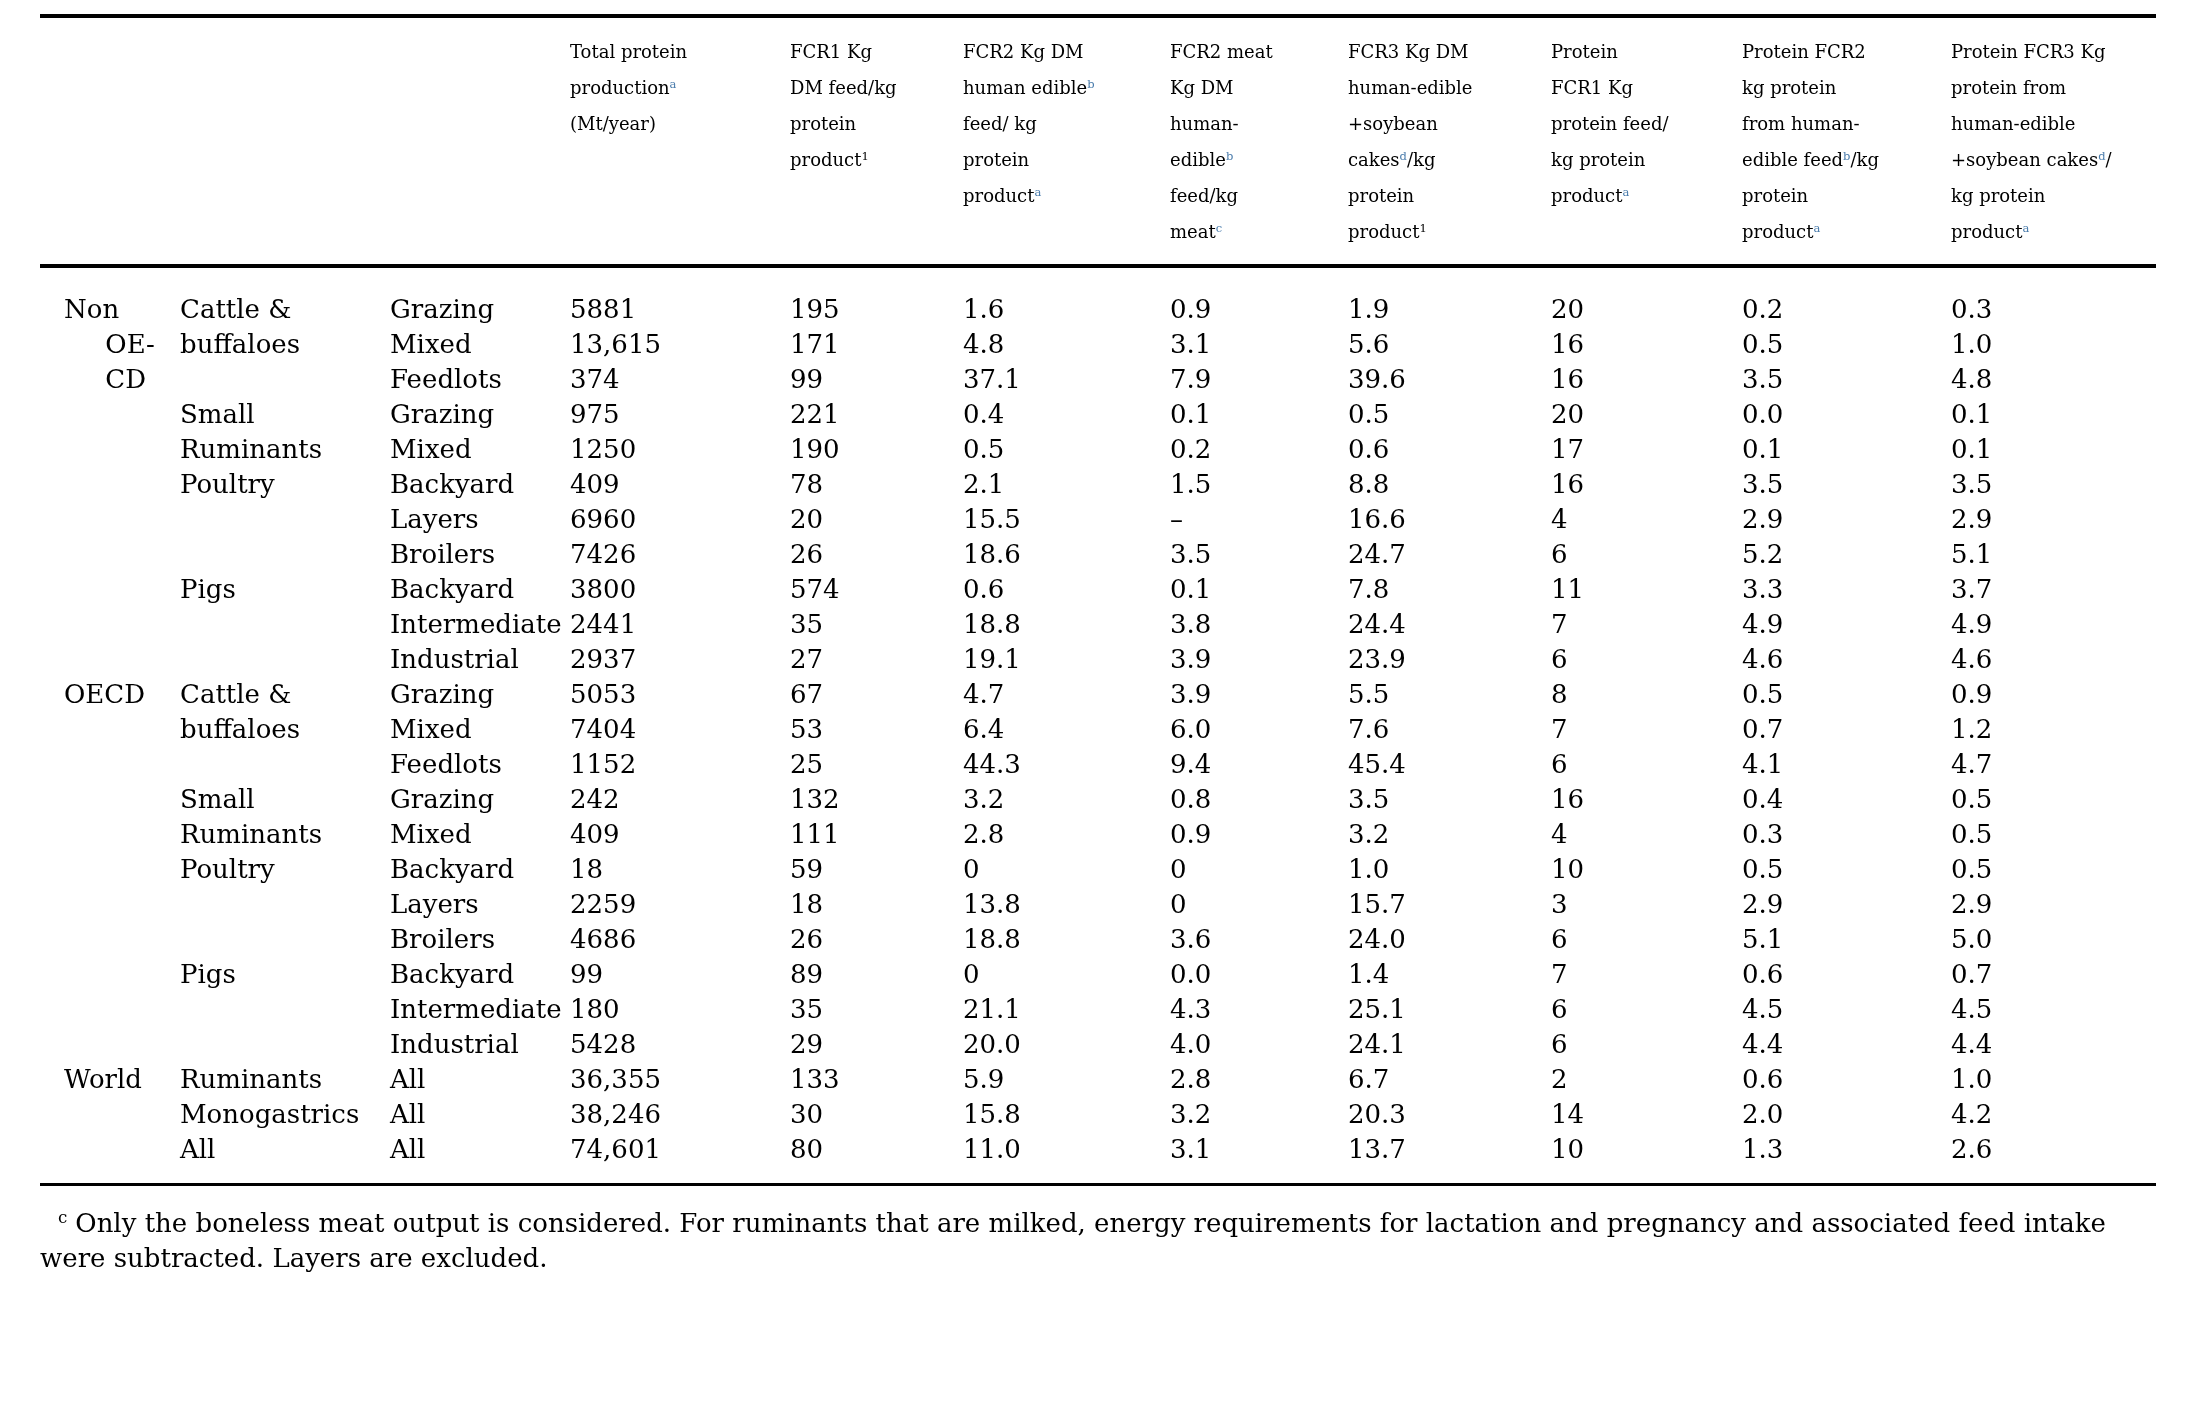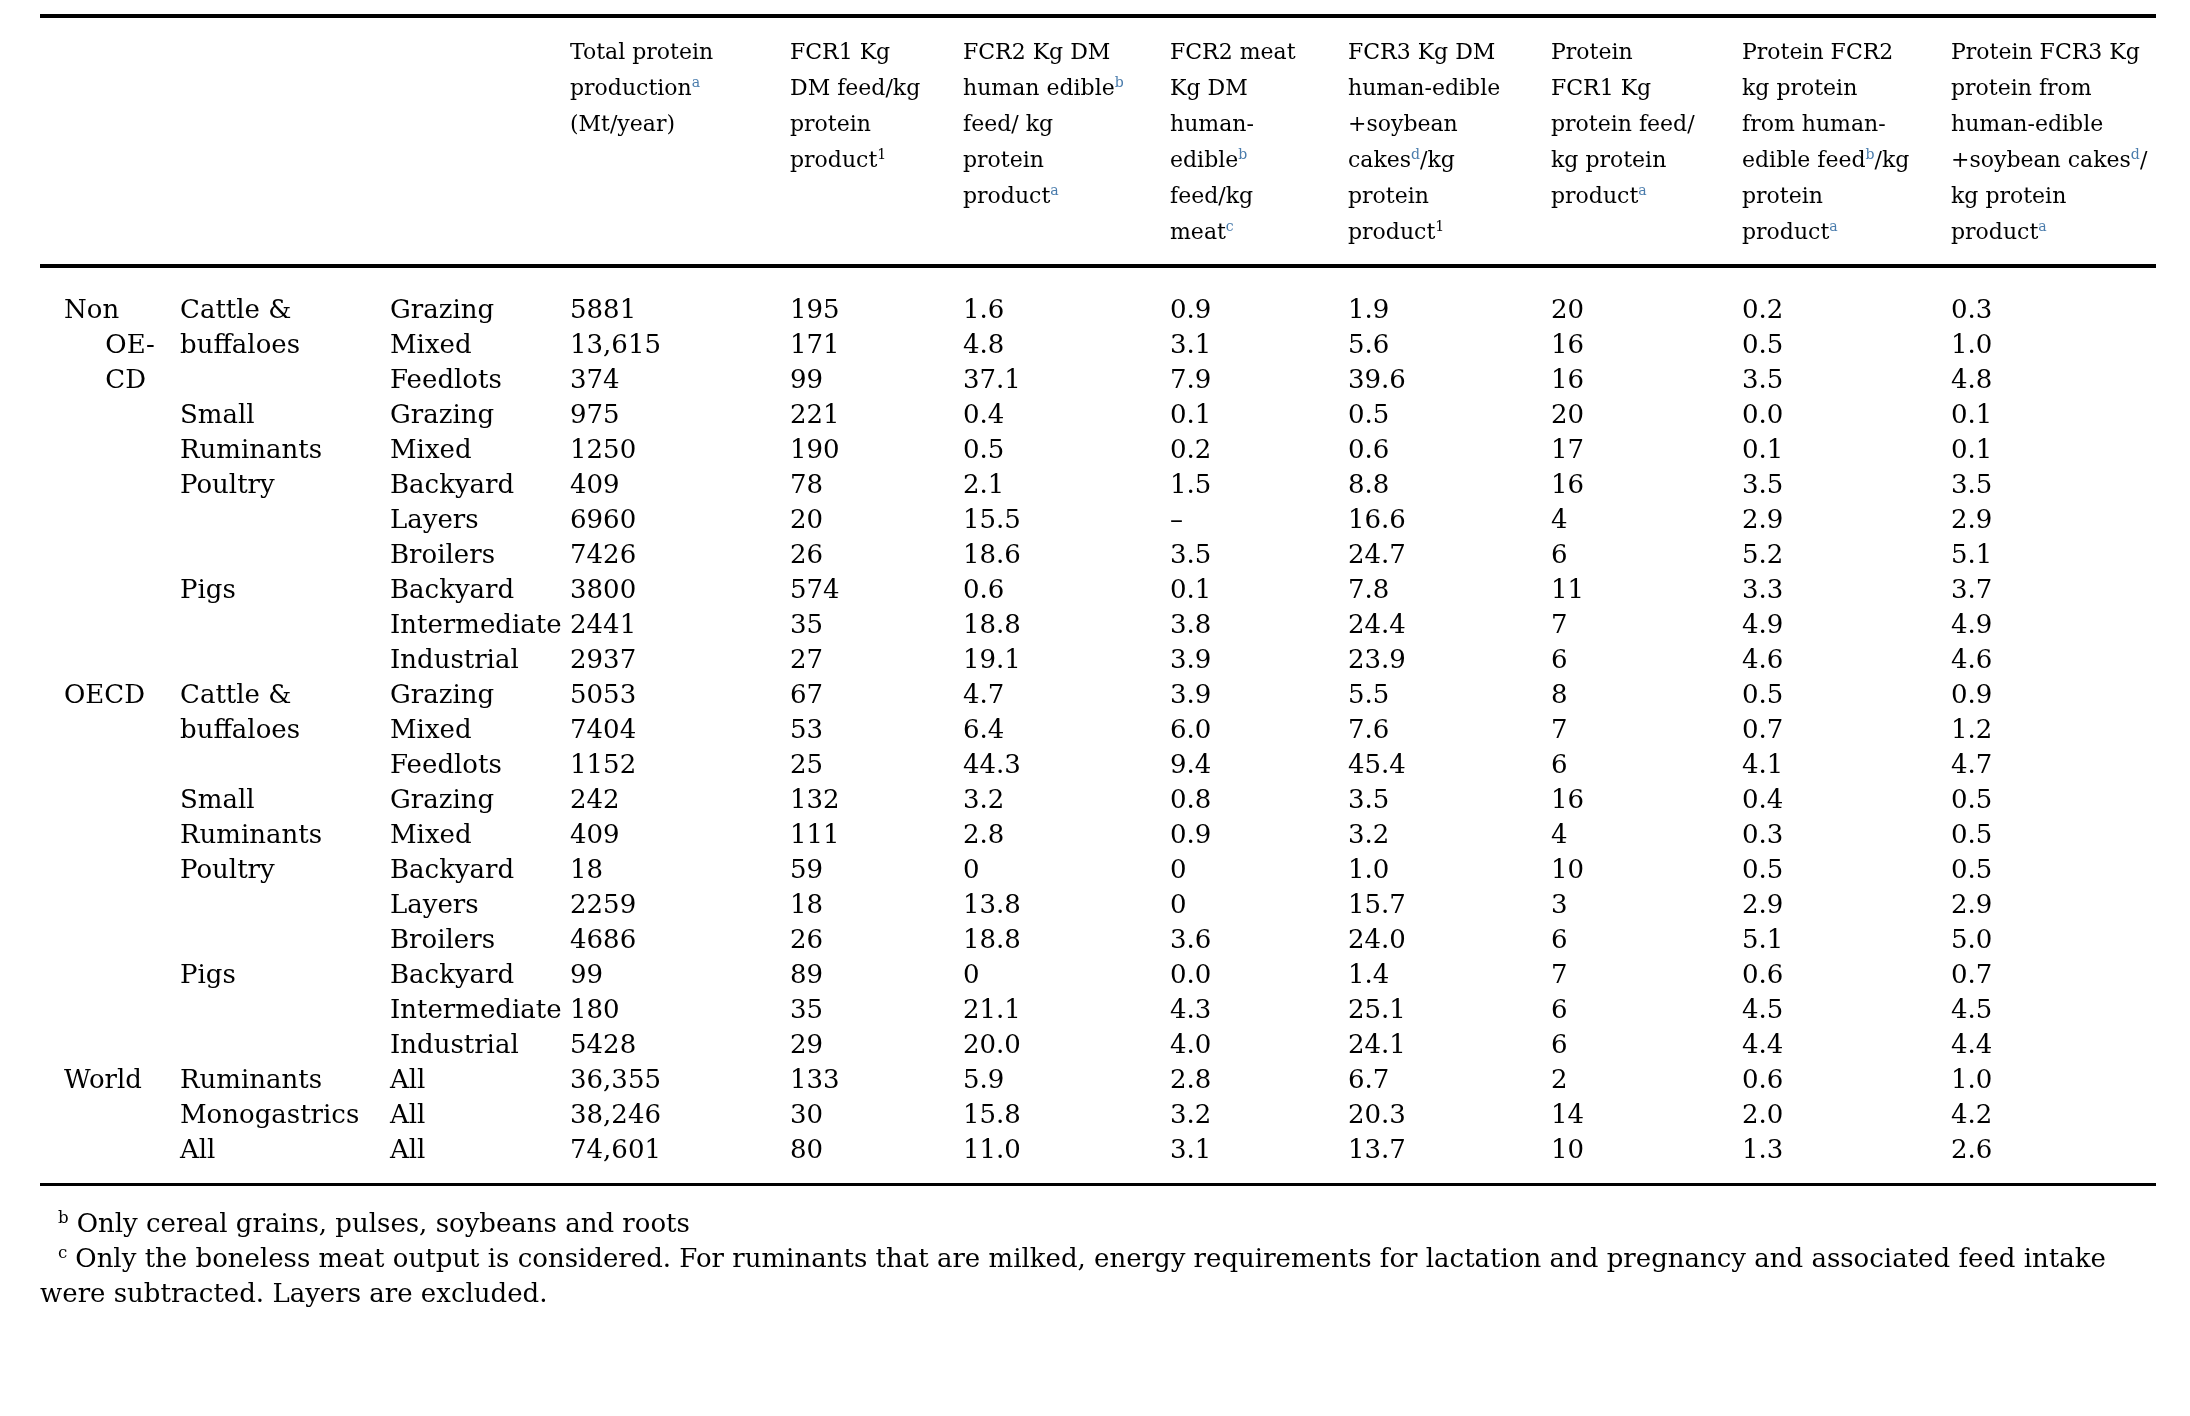--- a/index.html
+++ b/index.html
@@ -12,21 +12,21 @@
   table{
     border-collapse:collapse;table-layout:fixed;width:2116px;
     border-top:4px solid #000;border-bottom:3px solid #000;
   }
   col.w1{width:140px}col.w2{width:210px}col.w3{width:180px}
   col.w4{width:220px}col.w5{width:173px}col.w6{width:207px}
   col.w7{width:178px}col.w8{width:203px}col.w9{width:191px}
   col.w10{width:209px}col.w11{width:205px}
   thead th{
     font-weight:normal;text-align:left;vertical-align:top;
-    white-space:pre;font-size:22px;line-height:36px;
+    white-space:pre;font-size:18px;line-height:36px;
     padding:16px 0 14px 0;border-bottom:4px solid #000;
   }
   tbody td{
     vertical-align:top;white-space:pre;font-size:26px;line-height:35px;
     padding:0;text-align:left;
   }
   tbody tr:first-child td{padding-top:24px;}
   tbody tr:last-child td{padding-bottom:16px;}
   td[data-name="region-cell"], th.th-region{padding-left:24px;}
   sup{
@@ -399,17 +399,16 @@
           <td data-name="fcr3-cell">13.7</td>
           <td data-name="protein-fcr1-cell">10</td>
           <td data-name="protein-fcr2-cell">1.3</td>
           <td data-name="protein-fcr3-cell">2.6</td>
         </tr>
       </tbody>
   </table>
 
   <div class="footnotes" data-name="footnotes">
     <div id="footnote-items">
-        <p class="fn" data-name="footnote-b"><sup data-name="footnote-marker">b</sup>Only cereal grains, pulses, soybeans and roots</p>
         <p class="fn" data-name="footnote-c"><sup data-name="footnote-marker">c</sup>Only the boneless meat output is considered. For ruminants that are milked, energy requirements for lactation and pregnancy and associated feed intake were subtracted. Layers are excluded.</p>
       </div>
   </div>
 </div>
 
 </body></html>

